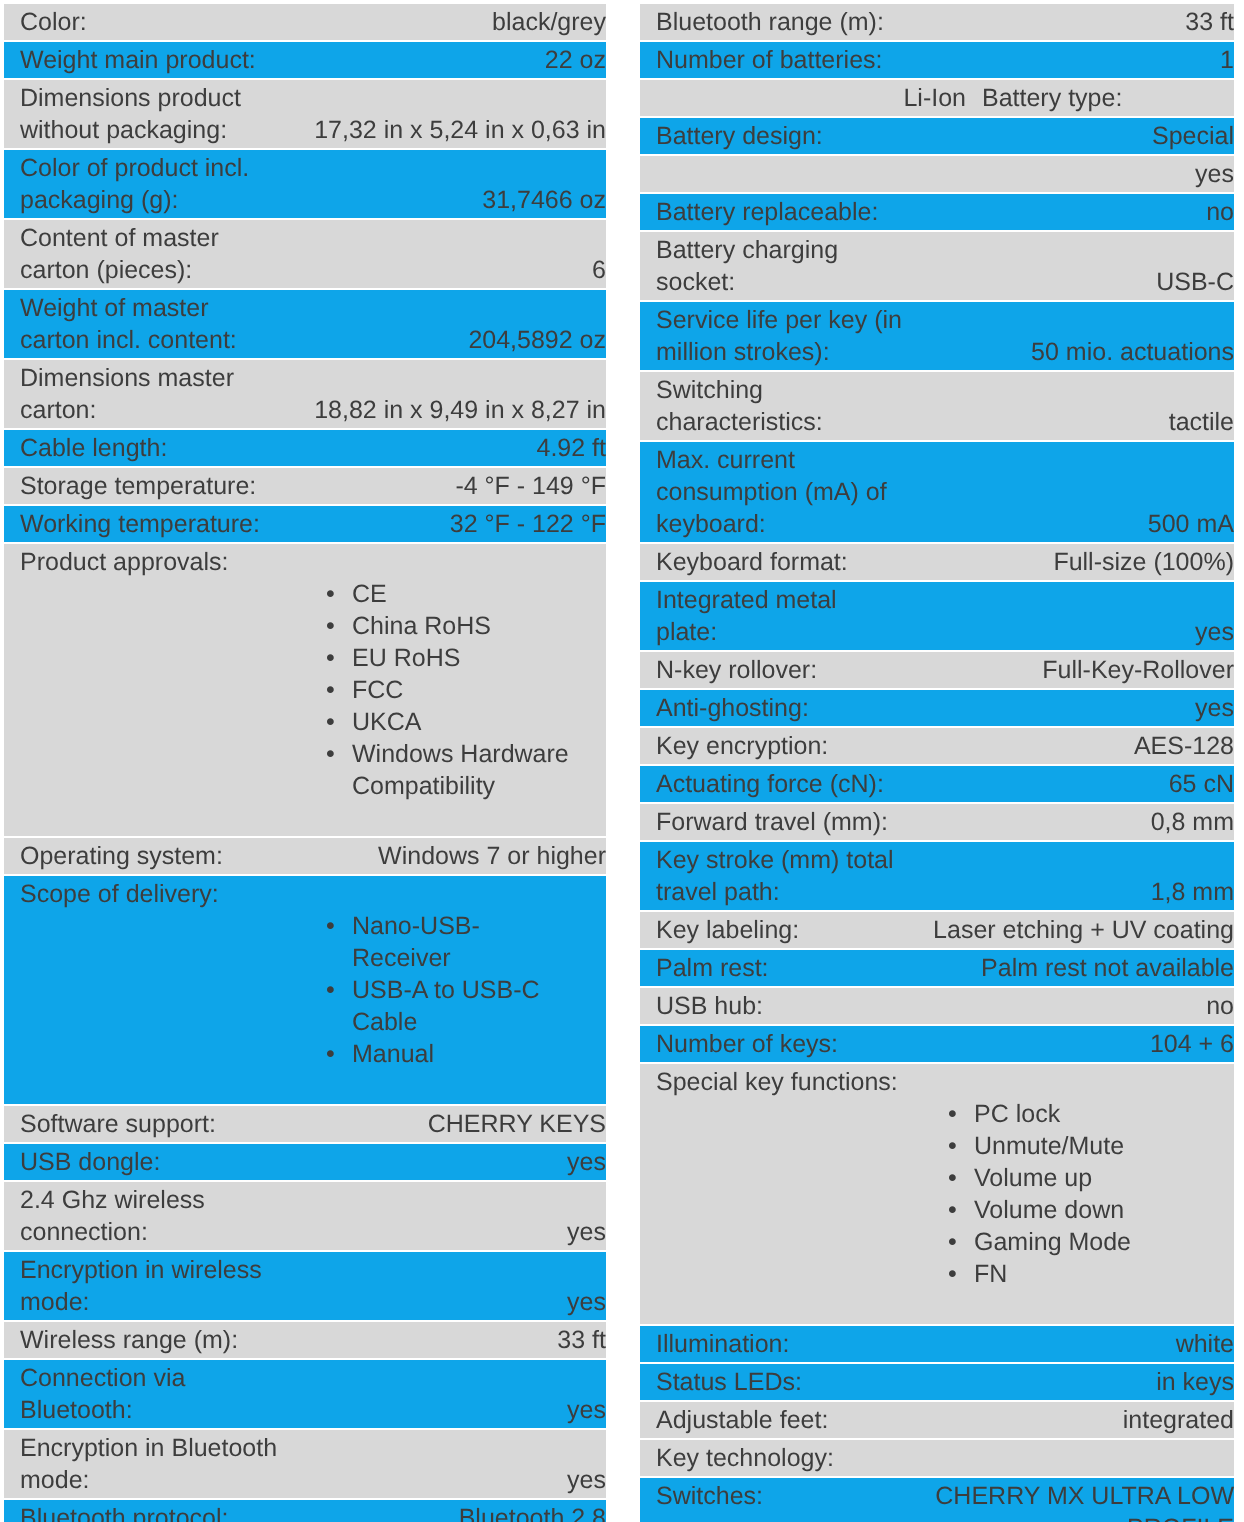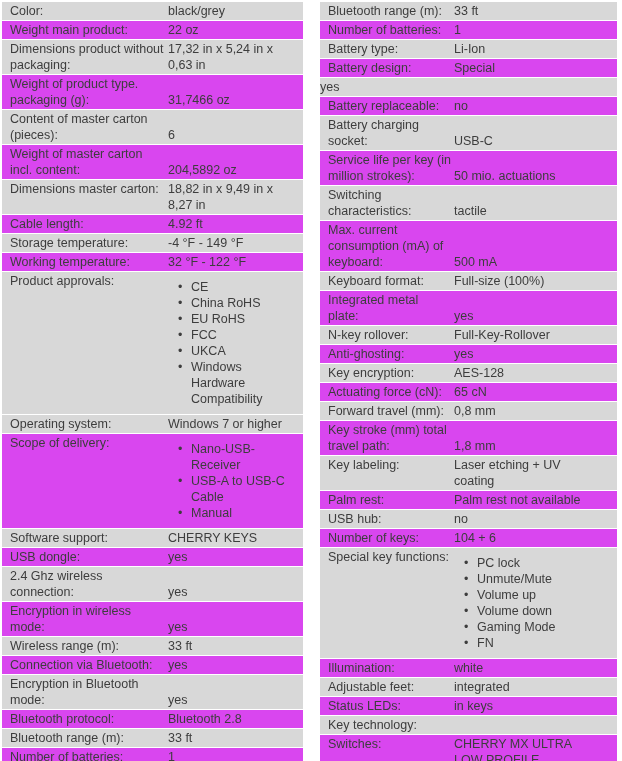--- a/index.html
+++ b/index.html
@@ -13,32 +13,32 @@
     padding: 2px 0 0 2px; gap: 17px;
   }
   .spec-table { flex: none; }
   .spec-table.left  { width: 301px; }
   .spec-table.right { width: 297px; }
   .row {
     display: flex; align-items: flex-end;
     padding: 1px 0; border-bottom: 1px solid #ffffff;
   }
   .row.shaded { background: #d8d8d8; }
-  .row.plain  { background: #d946ef; }
+  .row.plain  { background: #0ea5e9; }
   .row.bullets-row { align-items: flex-start; }
   .cell.label {
     box-sizing: border-box; flex: none;
     padding-left: 8px; padding-right: 2px;
     align-self: flex-start;
   }
-  .left  .cell.label { width: 166px; }
+  .left  .cell.label { width: 141px; }
   .right .cell.label { width: 134px; }
-  .cell.value { flex: 1; padding-right: 20px; }
+  .cell.value { flex: 1; padding-right: 0; text-align: right; }
   ul.cell.bullets {
-    flex: 1; margin: 6px; padding: 0; list-style: none;
+    flex: 1; margin: 16px; padding: 0; list-style: none;
   }
   ul.cell.bullets li { position: relative; padding-left: 17px; padding-right: 2px; }
   ul.cell.bullets li::before { content: "\2022"; position: absolute; left: 4px; }
 </style>
 </head>
 <body>
 
 <div class="wrap">
 
   <div class="spec-table left">
@@ -52,21 +52,21 @@
         <div class="cell label">Weight main product:</div>
         <div class="cell value">22 oz</div>
 
       </div>
       <div class="row shaded">
         <div class="cell label">Dimensions product without packaging:</div>
         <div class="cell value">17,32 in x 5,24 in x 0,63 in</div>
 
       </div>
       <div class="row plain">
-        <div class="cell label">Weight of product type. packaging (g):</div>
+        <div class="cell label">Color of product incl. packaging (g):</div>
         <div class="cell value">31,7466 oz</div>
 
       </div>
       <div class="row shaded">
         <div class="cell label">Content of master carton (pieces):</div>
         <div class="cell value">6</div>
 
       </div>
       <div class="row plain">
         <div class="cell label">Weight of master carton incl. content:</div>
@@ -177,22 +177,22 @@
         <div class="cell label">Bluetooth range (m):</div>
         <div class="cell value">33 ft</div>
 
       </div>
       <div class="row plain">
         <div class="cell label">Number of batteries:</div>
         <div class="cell value">1</div>
 
       </div>
       <div class="row shaded">
+        <div class="cell value">Li-Ion</div>
         <div class="cell label">Battery type:</div>
-        <div class="cell value">Li-Ion</div>
 
       </div>
       <div class="row plain">
         <div class="cell label">Battery design:</div>
         <div class="cell value">Special</div>
 
       </div>
       <div class="row shaded">
         <div class="cell value">yes</div>
 
@@ -292,30 +292,30 @@
           <li>Volume down</li>
           <li>Gaming Mode</li>
           <li>FN</li>
         </ul>
       </div>
       <div class="row plain">
         <div class="cell label">Illumination:</div>
         <div class="cell value">white</div>
 
       </div>
+      <div class="row plain">
+        <div class="cell label">Status LEDs:</div>
+        <div class="cell value">in keys</div>
+
+      </div>
       <div class="row shaded">
         <div class="cell label">Adjustable feet:</div>
         <div class="cell value">integrated</div>
 
       </div>
-      <div class="row plain">
-        <div class="cell label">Status LEDs:</div>
-        <div class="cell value">in keys</div>
-
-      </div>
       <div class="row shaded">
         <div class="cell label">Key technology:</div>
 
       </div>
       <div class="row plain">
         <div class="cell label">Switches:</div>
         <div class="cell value">CHERRY MX ULTRA LOW PROFILE</div>
 
       </div>
       <div class="row shaded">

